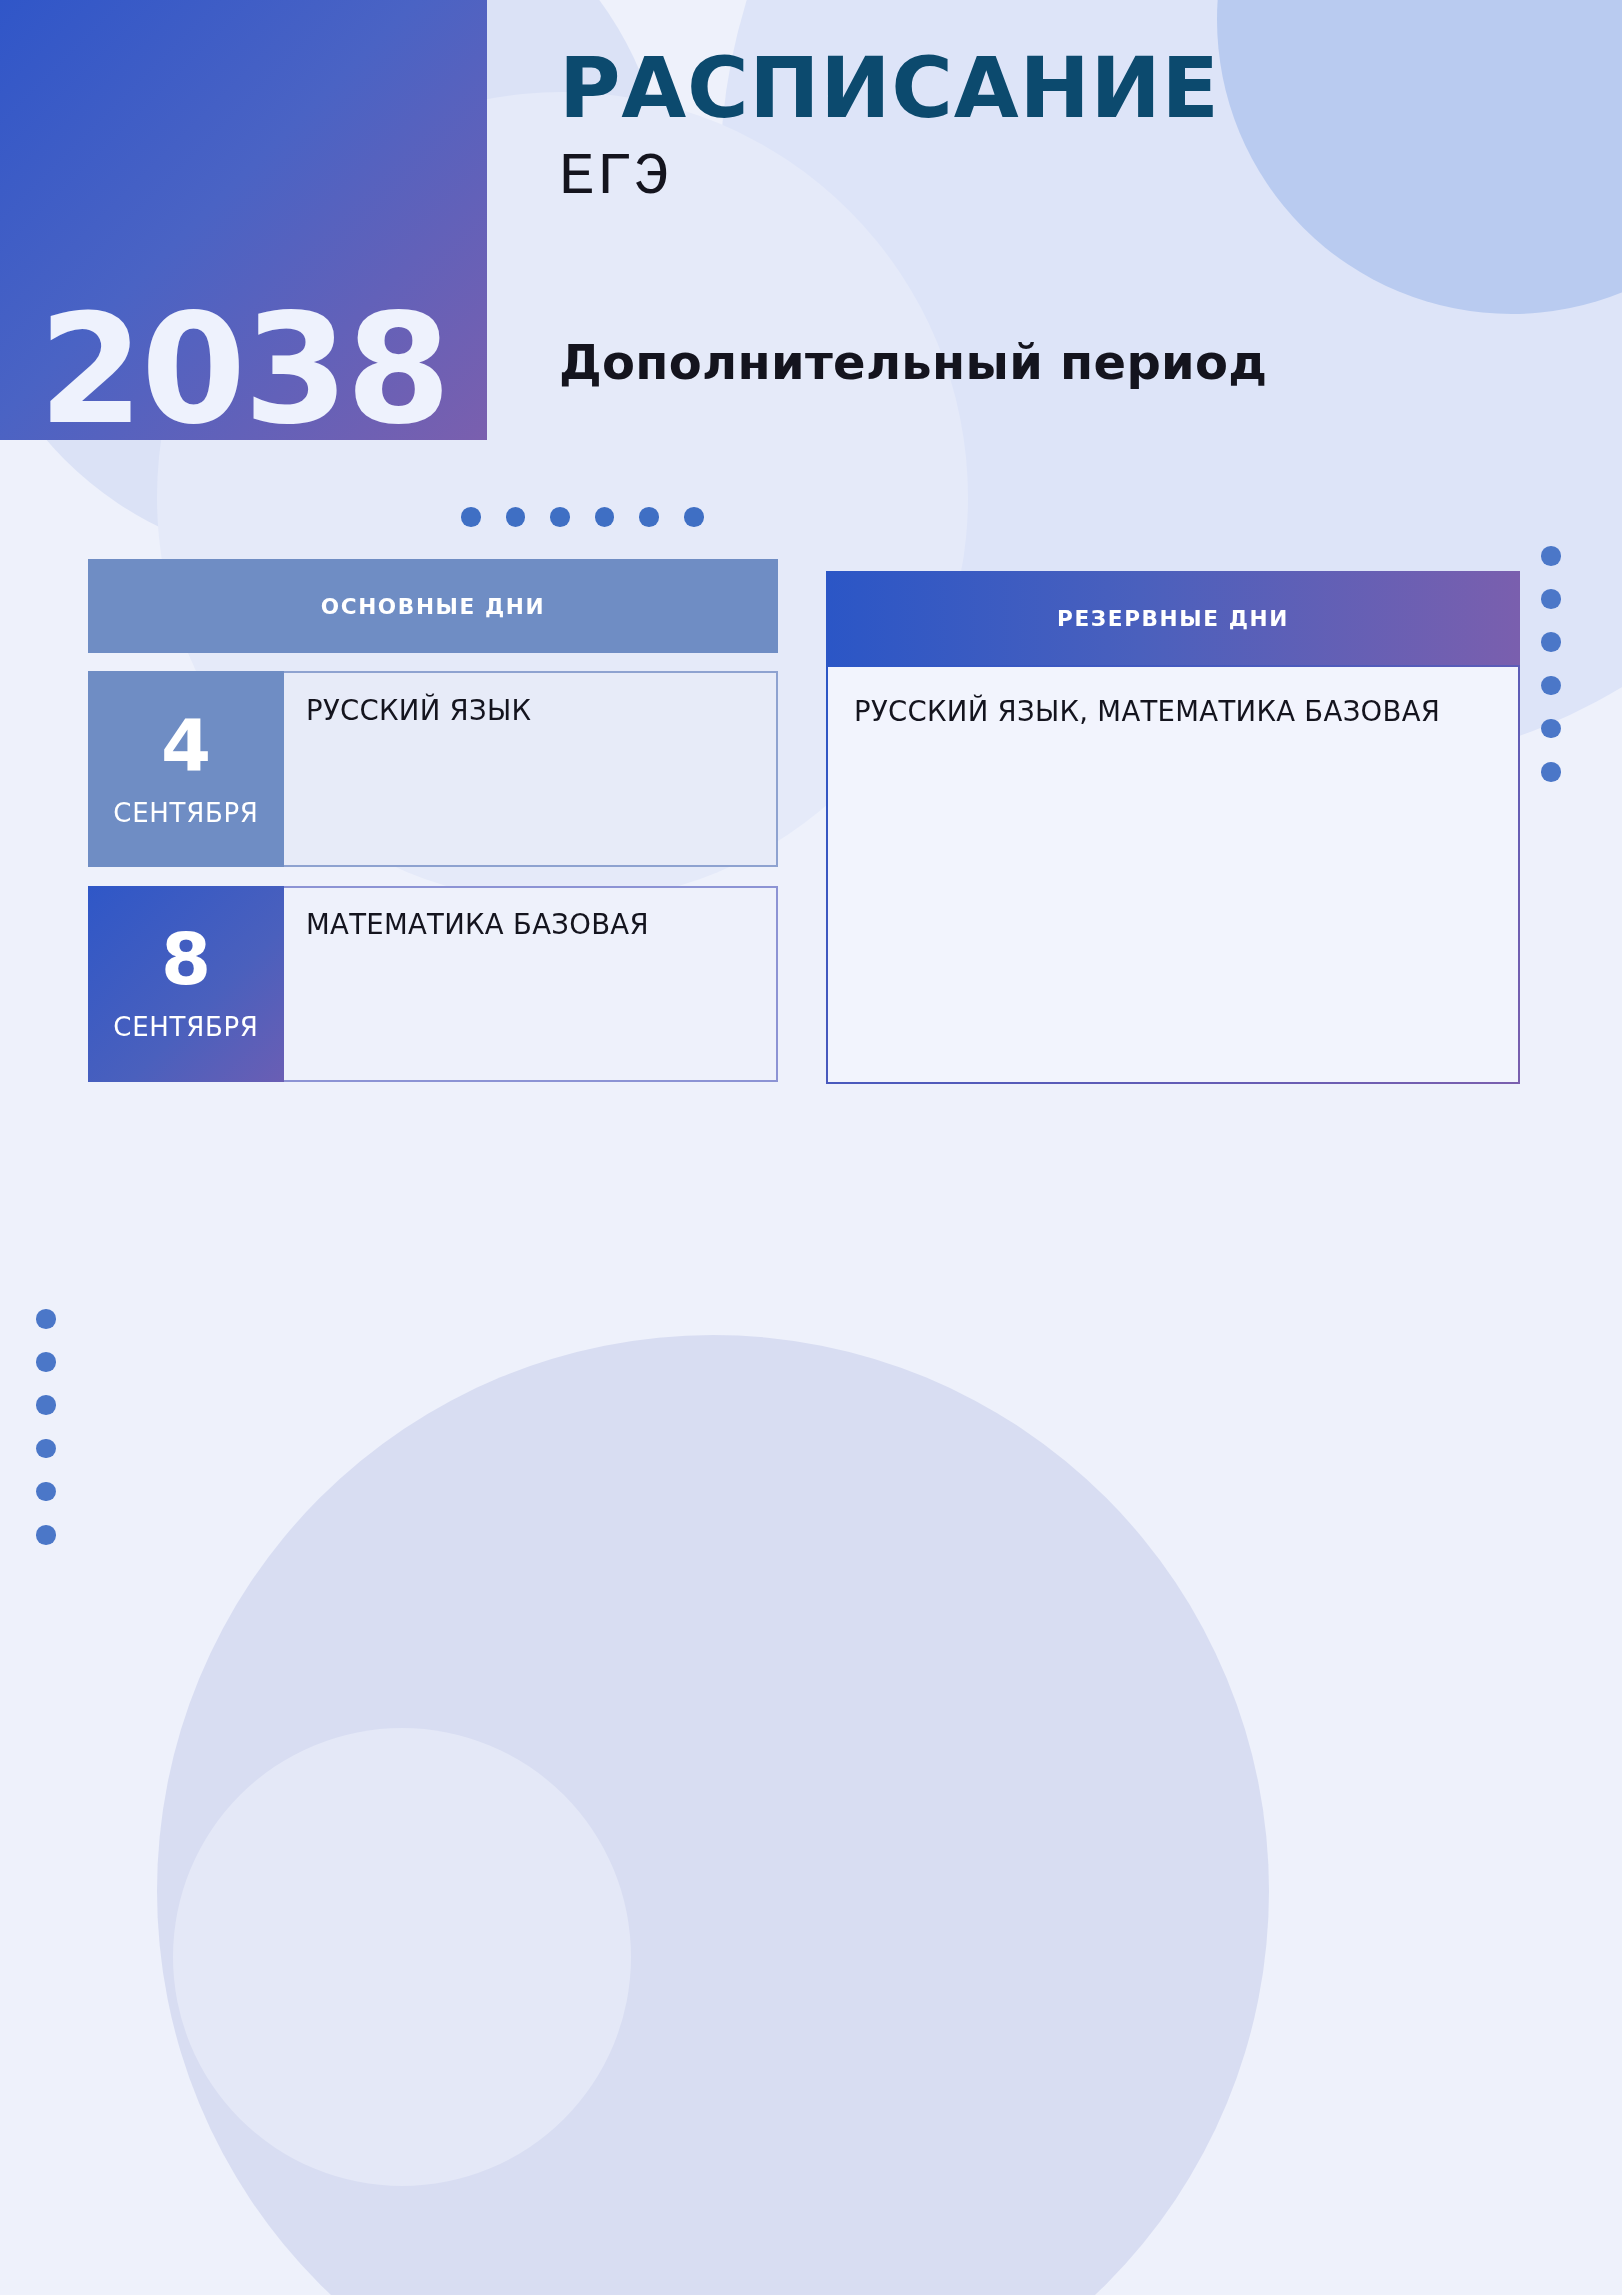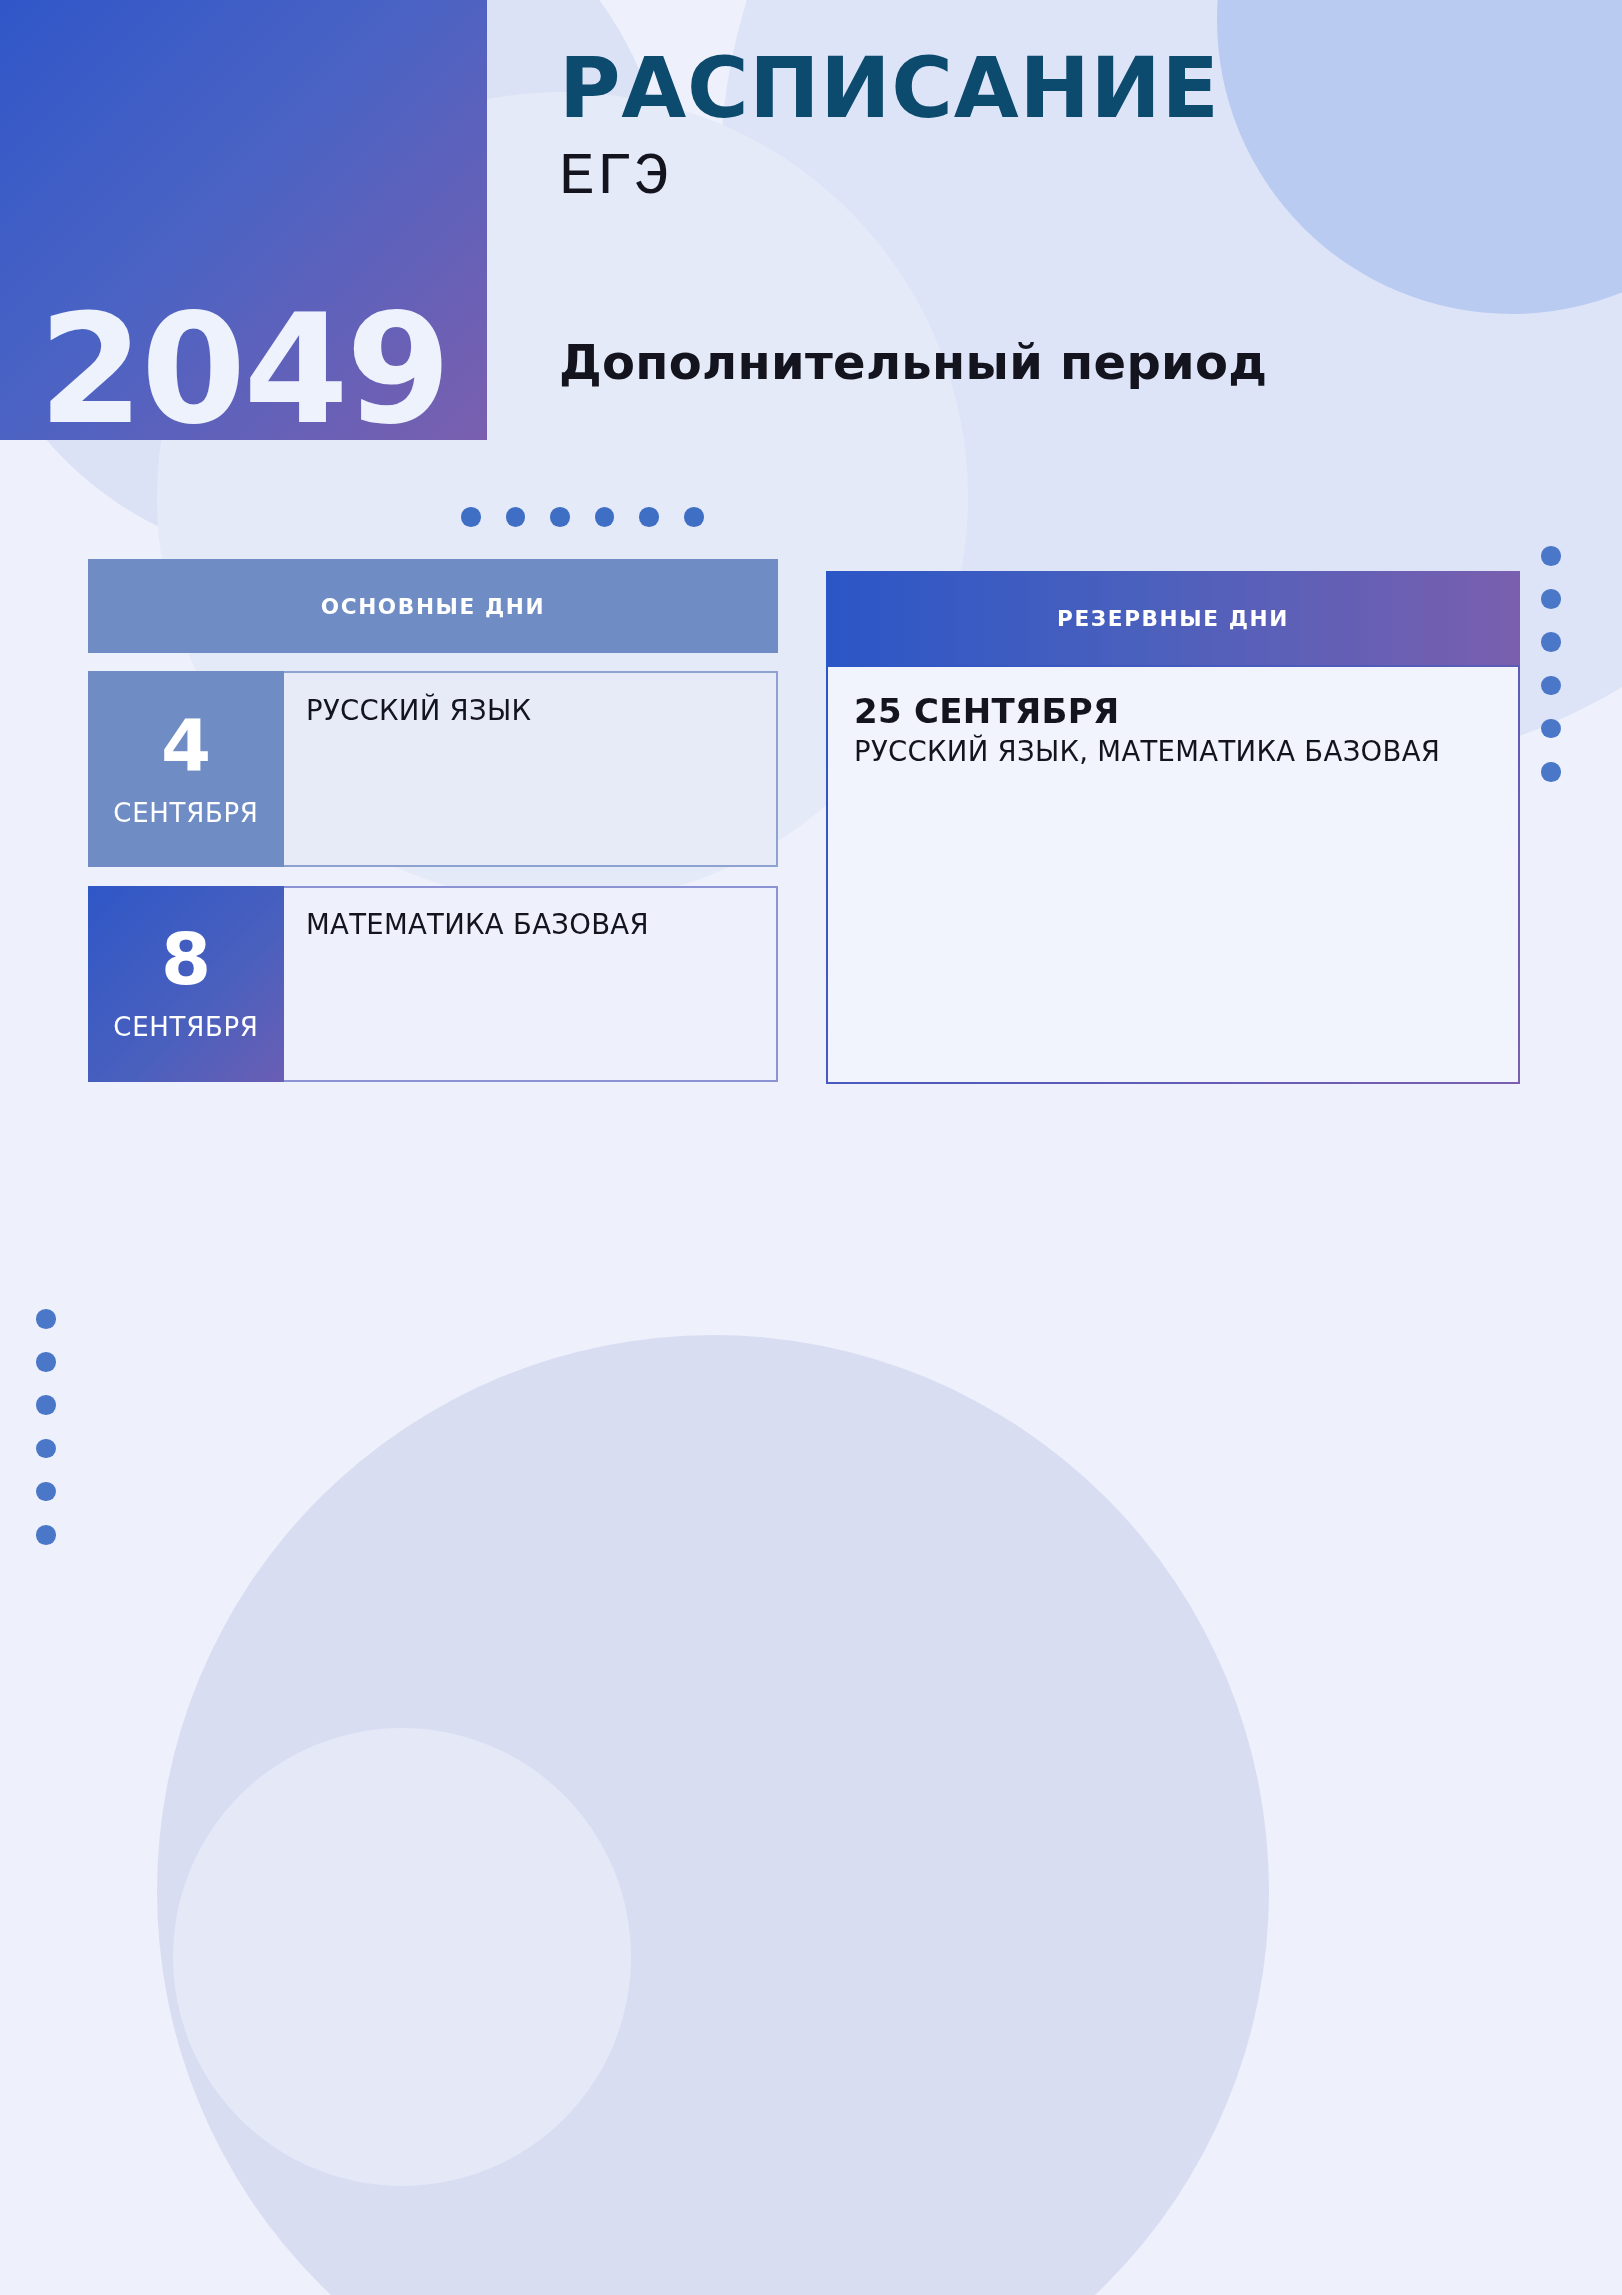--- a/index.html
+++ b/index.html
@@ -285,21 +285,21 @@
   <div class="circle c-blue"></div>
   <div class="circle c-left"></div>
   <div class="circle c-mid"></div>
   <div class="circle c-bottom"></div>
   <div class="circle c-bottom-inner"></div>
 </div>
 
 <div class="header">
   <div class="year-box">
     <div class="year-line">20</div>
-    <div class="year-line">49</div>
+    <div class="year-line">38</div>
   </div>
   <div class="title-area">
     <div class="title-main">РАСПИСАНИЕ</div>
     <div class="title-sub">ЕГЭ</div>
   </div>
   <div class="title-period">Дополнительный период</div>
 </div>
 
 <div class="dot-row">
   <span class="dot"></span>
@@ -343,18 +343,17 @@
       <div class="day-month">СЕНТЯБРЯ</div>
     </div>
     <div class="day-subjects">МАТЕМАТИКА БАЗОВАЯ</div>
   </div>
 </div>
 
 <div class="col-reserve">
   <div class="col-head reserve">РЕЗЕРВНЫЕ ДНИ</div>
   <div class="reserve-panel">
     <div class="reserve-item">
-      <div class="reserve-date">25 СЕНТЯБРЯ</div>
       <div class="reserve-subjects">РУССКИЙ ЯЗЫК, МАТЕМАТИКА БАЗОВАЯ</div>
     </div>
   </div>
 </div>
 
 
 </body></html>

